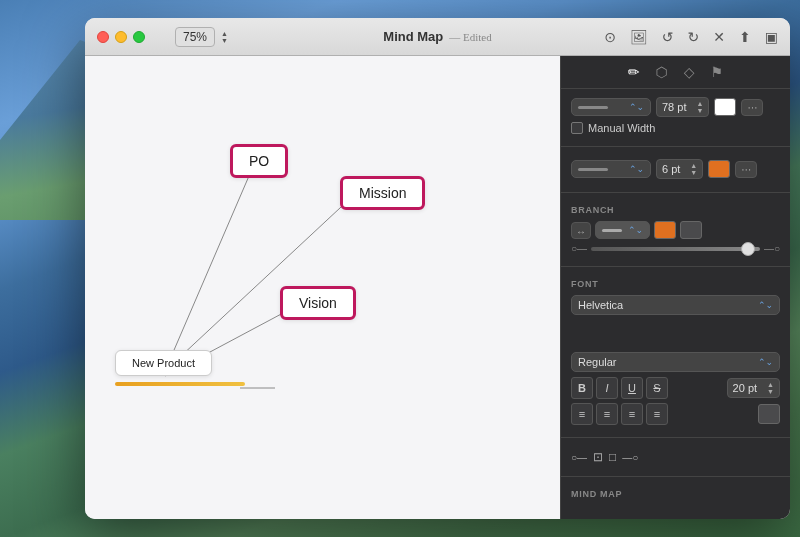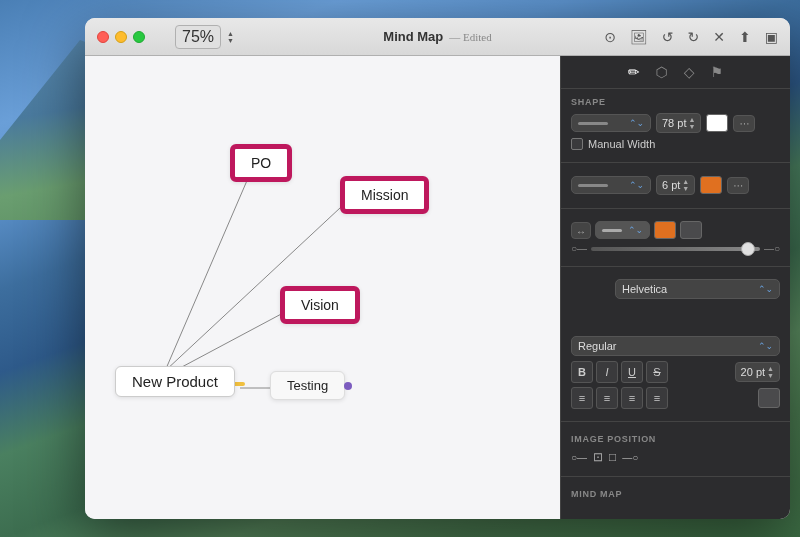--- a/index.html
+++ b/index.html
@@ -104,21 +104,21 @@
       font-family: Liberation Serif, serif;
     }
 
     .toolbar-left {
       margin-left: 30px;
       display: flex;
       align-items: center;
       gap: 4px;
     }
     .zoom-display {
-      font-size: 16px;
+      font-size: 12px;
       color: #333;
       background: #e0e0e0;
       border: 1px solid #b0b0b0;
       border-radius: 4px;
       padding: 2px 6px;
       min-width: 40px;
       text-align: center;
     }
     .zoom-stepper {
       display: flex;
@@ -156,33 +156,33 @@
       flex: 1;
       background: #f5f5f7;
       position: relative;
       overflow: hidden;
     }
 
     
     .node {
       position: absolute;
       background: white;
-      border: 5px solid #be185d;
+      border: 3px solid #be185d;
       border-radius: 6px;
       padding: 6px 16px;
       font-size: 14px;
       color: #222;
       box-shadow: 0 1px 4px rgba(0,0,0,0.1);
       white-space: nowrap;
     }
 
     .node-new-product {
       left: 30px;
-      top: 310px;
-      font-size: 15px;
+      top: 294px;
+      font-size: 11px;
       border: 1.5px solid #ccc;
     }
 
     .node-testing {
       left: 185px;
       top: 315px;
       background: #f8f8f8;
       border: 1px solid #ddd;
       font-size: 13px;
     }
@@ -300,21 +300,21 @@
     }
     .stepper-ctrl {
       background: #444;
       border: 1px solid #555;
       border-radius: 4px;
       color: #ddd;
       font-size: 11px;
       padding: 2px 5px;
       display: flex;
       align-items: center;
-      gap: 2px;
+      gap: 10px;
       cursor: pointer;
       white-space: nowrap;
     }
     .stepper-arrows {
       display: flex;
       flex-direction: column;
       gap: 0;
     }
     .stepper-arrows span {
       font-size: 7px;
@@ -496,23 +496,20 @@
         <line x1="80" y1="315" x2="270" y2="138" stroke="#888" stroke-width="1"></line>
 
         <line x1="80" y1="315" x2="170" y2="106" stroke="#888" stroke-width="1"></line>
       </svg>
 
       <div class="accent-bar"></div>
 
       <div class="node node-new-product">
         <span>New Product</span>
       </div>
-      <div class="node node-testing">
-        <span>Testing</span>
-      </div>
       <div class="node node-mission">
         <span>Mission</span>
       </div>
       <div class="node node-vision">
         <span>Vision</span>
       </div>
       <div class="node node-po">
         <span>PO</span>
       </div>
     </div>
@@ -520,21 +517,20 @@
     <div class="right-panel">
 
       <div class="panel-tabs">
         <span class="panel-tab active">✏</span>
         <span class="panel-tab">⬡</span>
         <span class="panel-tab">◇</span>
         <span class="panel-tab">⚑</span>
       </div>
 
       <div class="panel-section">
-        <div class="section-label">SHAPE</div>
         <div class="control-row">
           <div class="dropdown-ctrl" style="max-width:80px;">
             <span style="width:30px;height:3px;background:#888;display:inline-block;border-radius:2px;"></span>
             <span class="arrow">⌃⌄</span>
           </div>
           <div class="stepper-ctrl">
             <span>78 pt</span>
             <div class="stepper-arrows">
               <span>▲</span>
               <span>▼</span>
@@ -565,20 +561,21 @@
             </div>
           </div>
           <div class="color-swatch color-swatch-orange"></div>
           <div class="small-btn">⋯</div>
         </div>
       </div>
 
       <div class="divider"></div>
 
       <div class="panel-section">
+        <div class="section-label">BRANCH</div>
         <div class="branch-color-row">
           <div class="small-btn" style="width:20px;">↔</div>
           <div class="dropdown-ctrl" style="max-width:55px;background:#555;">
             <span style="width:20px;height:3px;background:#aaa;display:inline-block;border-radius:2px;"></span>
             <span class="arrow">⌃⌄</span>
           </div>
           <div class="color-swatch color-swatch-orange"></div>
           <div class="color-swatch color-swatch-dark"></div>
         </div>
         <div class="branch-end-row">
@@ -586,22 +583,23 @@
           <div class="branch-slider">
             <div class="branch-slider-thumb"></div>
           </div>
           <span style="font-size:10px;color:#888;">—○</span>
         </div>
       </div>
 
       <div class="divider"></div>
 
       <div class="panel-section">
+        <div class="section-label">FONT</div>
         <div class="control-row">
-          <div class="dropdown-ctrl" style="flex:1;margin-left:44px;">
+          <div class="dropdown-ctrl" style="flex:1;">
             <span>Helvetica</span>
             <span class="arrow">⌃⌄</span>
           </div>
         </div>
         <div class="control-row">
           <div class="dropdown-ctrl" style="flex:1;margin-top:32px;">
             <span>Regular</span>
             <span class="arrow">⌃⌄</span>
           </div>
         </div>
@@ -633,21 +631,20 @@
           <div class="font-style-btn">≡</div>
           <div class="font-style-btn">≡</div>
           <div style="flex:1;"></div>
           <div class="color-swatch color-swatch-dark" style="width:22px;height:20px;"></div>
         </div>
       </div>
 
       <div class="divider"></div>
 
       <div class="panel-section">
-        <div class="section-label">IMAGE POSITION</div>
         <div class="image-pos-row">
           <div class="img-pos-btn">○—</div>
           <div class="img-pos-btn">
             <span style="font-size:12px;">⊡</span>
           </div>
           <div class="img-pos-btn">
             <span style="font-size:12px;">□</span>
           </div>
           <div class="img-pos-btn">—○</div>
         </div>

